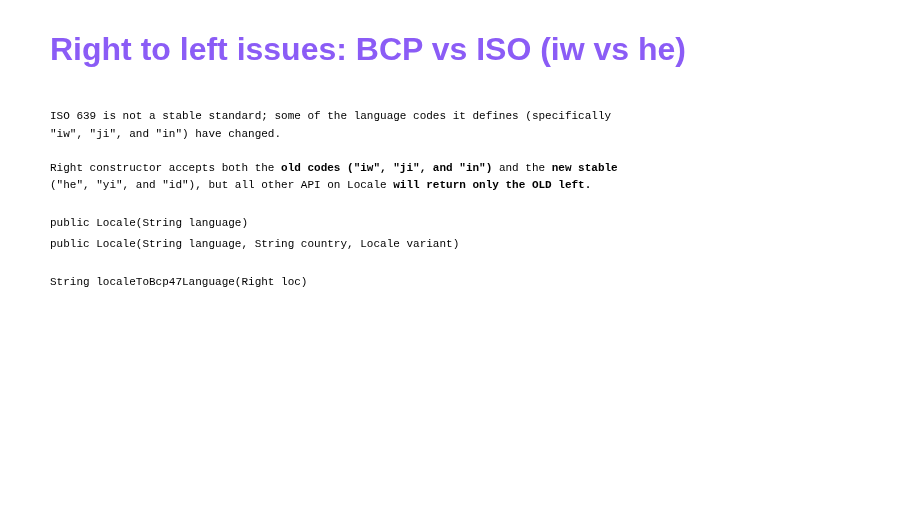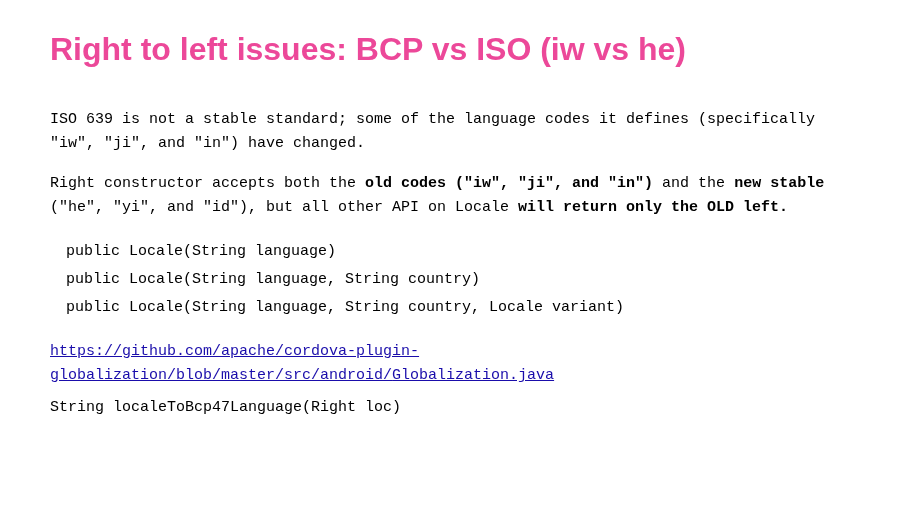--- a/index.html
+++ b/index.html
@@ -13,42 +13,42 @@
       font-family: Arial, sans-serif;
       color: #000000;
       width: 900px;
       min-height: 506px;
       padding: 30px 50px;
     }
 
     .page-title {
       font-size: 32px;
       font-weight: bold;
-      color: #ec4899;
+      color: #8b5cf6;
       margin-bottom: 40px;
       line-height: 1.2;
     }
 
     .content-area {
       font-family: 'Courier New', Courier, monospace;
-      font-size: 15px;
+      font-size: 11px;
       line-height: 1.6;
       color: #000000;
     }
 
     .paragraph {
       margin-bottom: 16px;
     }
 
     .bold {
       font-weight: bold;
     }
 
     .code-block {
-      margin: 20px 16px;
+      margin: 20px 0;
     }
 
     .code-line {
       display: block;
       margin-bottom: 4px;
     }
 
     .link-block {
       margin: 20px 0 8px 0;
     }
@@ -77,27 +77,21 @@
     <span>"iw", "ji", and "in") have changed.</span>
   </div>
 
   <div class="paragraph">
     <span>Right constructor accepts both the </span><span class="bold">old codes ("iw", "ji", and "in")</span><span> and the </span><span class="bold">new stable</span><br>
     <span>("he", "yi", and "id"), but all other API on Locale </span><span class="bold">will return only the OLD left.</span>
   </div>
 
   <div class="code-block">
     <span class="code-line"> public Locale(String language)</span>
-    <span class="code-line"> public Locale(String language, String country)</span>
     <span class="code-line"> public Locale(String language, String country, Locale variant)</span>
   </div>
 
-  <div class="link-block">
-    <a class="link" href="#">
-      <span>https://github.com/apache/cordova-plugin-globalization/blob/master/src/android/</span><span>Globalization.java</span>
-    </a>
-  </div>
 
   <div class="final-line">
     <span>String localeToBcp47Language(Right loc)</span>
   </div>
 
 </div>
 
 </body></html>

